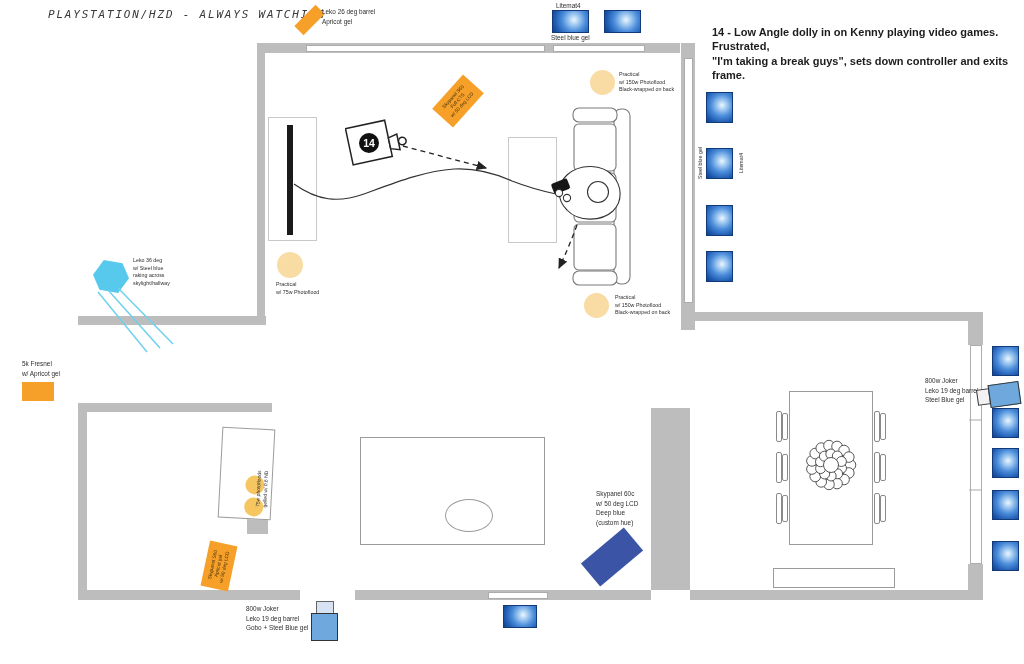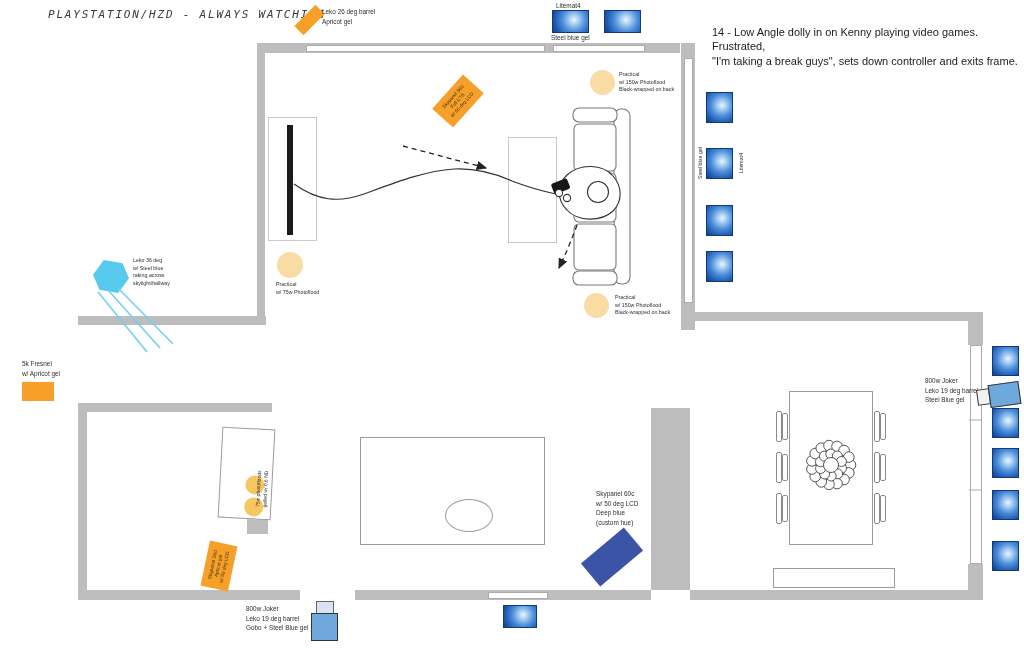--- a/index.html
+++ b/index.html
@@ -18,21 +18,21 @@
   .prac{position:absolute;border-radius:50%;background:var(--practical-tan,#F8DCA4)}
   .dot{position:absolute;border-radius:50%;background:var(--photoflood-yellow,#F6C661)}
   .skypanel{position:absolute;background:var(--apricot,#F6A02A);display:flex;align-items:center;justify-content:center;
     text-align:center;font-size:4.8px;line-height:1.32;color:#43310a;white-space:pre-line}
   .skypanel.blue{background:var(--deep-blue,#3B54A5)}
   .orange{position:absolute;background:var(--apricot,#F6A02A)}
   .hex{position:absolute;left:93px;top:259px;width:36px;height:35px;background:var(--sky-cyan,#56C9EC);
     clip-path:polygon(30% 3%, 82% 12%, 100% 55%, 70% 97%, 18% 88%, 0% 45%)}
   .title{position:absolute;left:48px;top:8px;font-family:"DejaVu Sans Mono",monospace;font-style:italic;
     font-size:11px;letter-spacing:1.8px;color:#3a3a3a}
-  .note{position:absolute;left:712px;top:25px;width:306px;font-size:11px;font-weight:normal;line-height:1.3;
+  .note{position:absolute;left:712px;top:25px;width:306px;font-size:11px;font-weight:bold;line-height:1.3;
     white-space:pre-line;color:#1c1c1c}
   .vlab{position:absolute;width:60px;text-align:center;font-size:5.3px;white-space:nowrap;transform:rotate(-90deg)}
   .chair{position:absolute;width:11px;height:31px}
   .chair::before,.chair::after{content:"";position:absolute;width:4px;border:1px solid #8A8A8A;border-radius:2px;background:#fff}
   .chair::before{left:0;top:0;bottom:0}
   .chair::after{left:6px;top:2px;bottom:2px}
   .counter-label{position:absolute;left:13px;top:52px;width:58px;text-align:center;transform:rotate(-90deg);
     font-size:5px;line-height:1.4;white-space:pre-line}
   .joker-body{position:absolute;background:var(--joker-blue,#6FA8DC);border:1px solid #333}
   .joker-cap{position:absolute;border:1px solid #666}
@@ -214,14 +214,25 @@
       <line x1="98" y1="292" x2="147" y2="352"></line>
       <line x1="108" y1="290" x2="160" y2="348"></line>
       <line x1="118" y1="288" x2="173" y2="344"></line>
     </g>
     <g stroke="#A9A9A9" stroke-width="1">
       <line x1="969" y1="420" x2="982" y2="420"></line>
       <line x1="969" y1="490" x2="982" y2="490"></line>
     </g>
   </svg>
 
+  <div style="position:absolute;left:345px;top:116px;width:62px;height:56px;z-index:6">
+    <svg width="62" height="56" viewBox="0 0 62 56">
+      <g transform="rotate(-12 24 27)" fill="#fff" stroke="#222" stroke-width="1.5">
+        <rect x="4" y="8" width="40" height="37"></rect>
+        <polygon points="44,26 53,24 53,40 44,37"></polygon>
+        <circle cx="57" cy="32" r="3.8"></circle>
+      </g>
+      <circle cx="24" cy="27" r="10" fill="#111"></circle>
+      <text x="24" y="31" text-anchor="middle" font-size="10.5" font-weight="bold" fill="#fff" font-family="Liberation Sans, sans-serif">14</text>
+    </svg>
+  </div>
 
 </div>
 
 </body></html>

